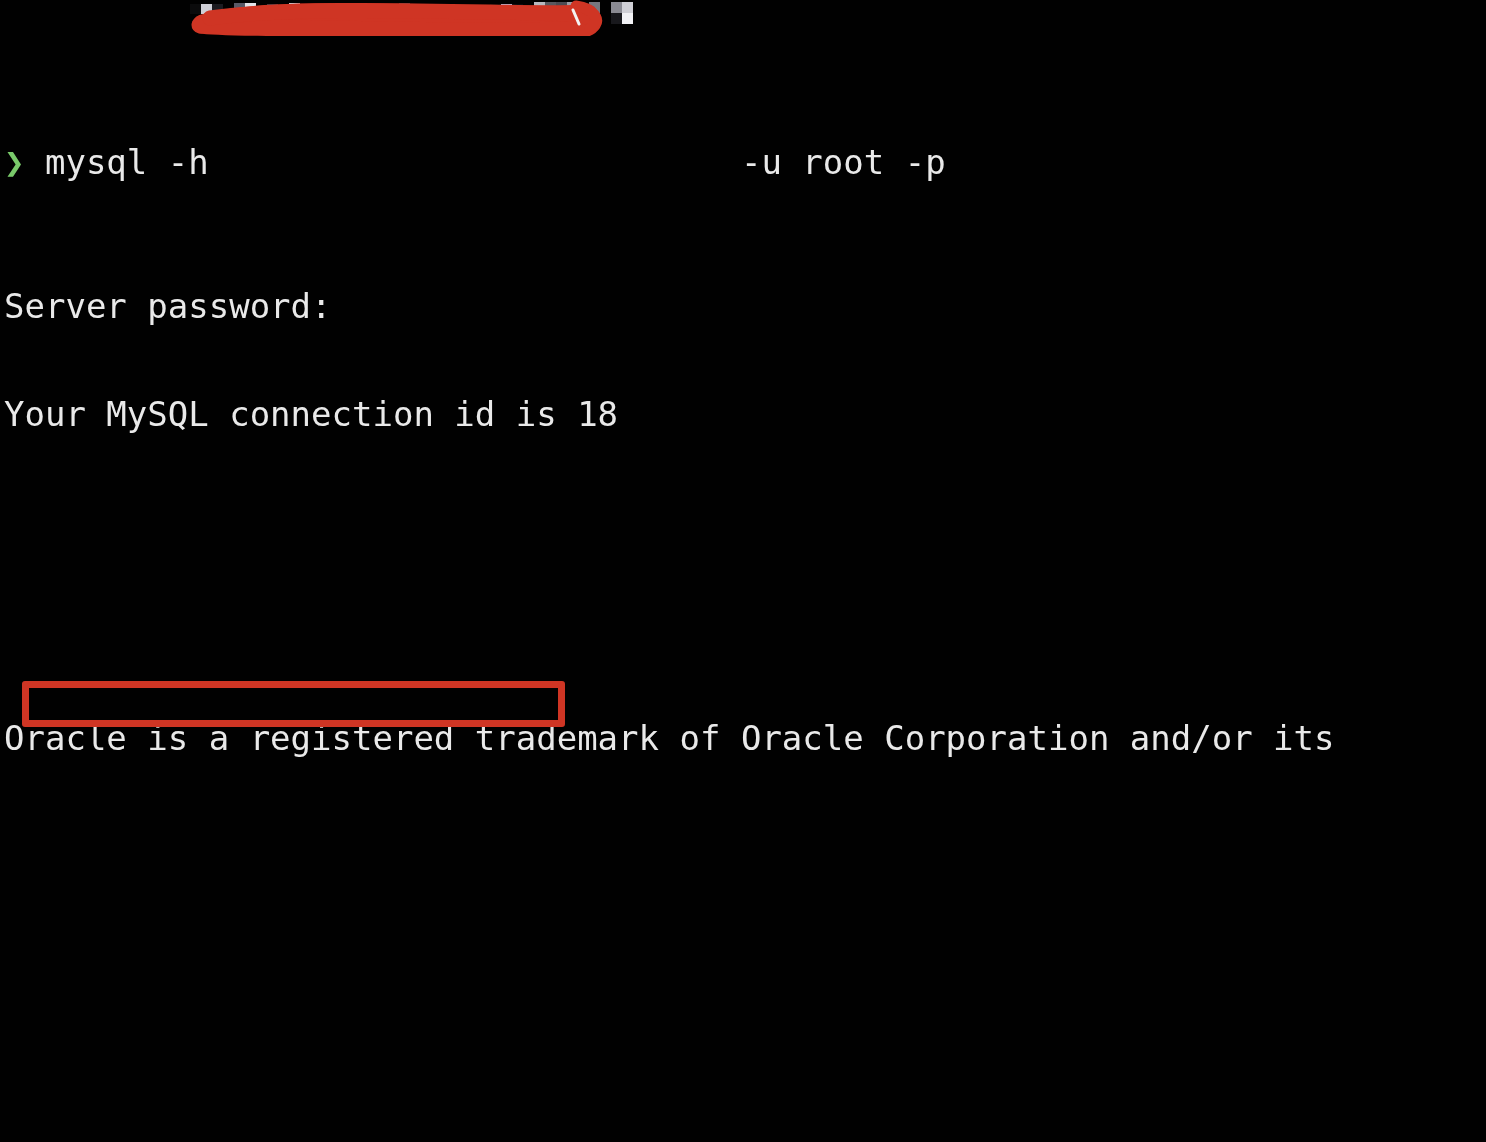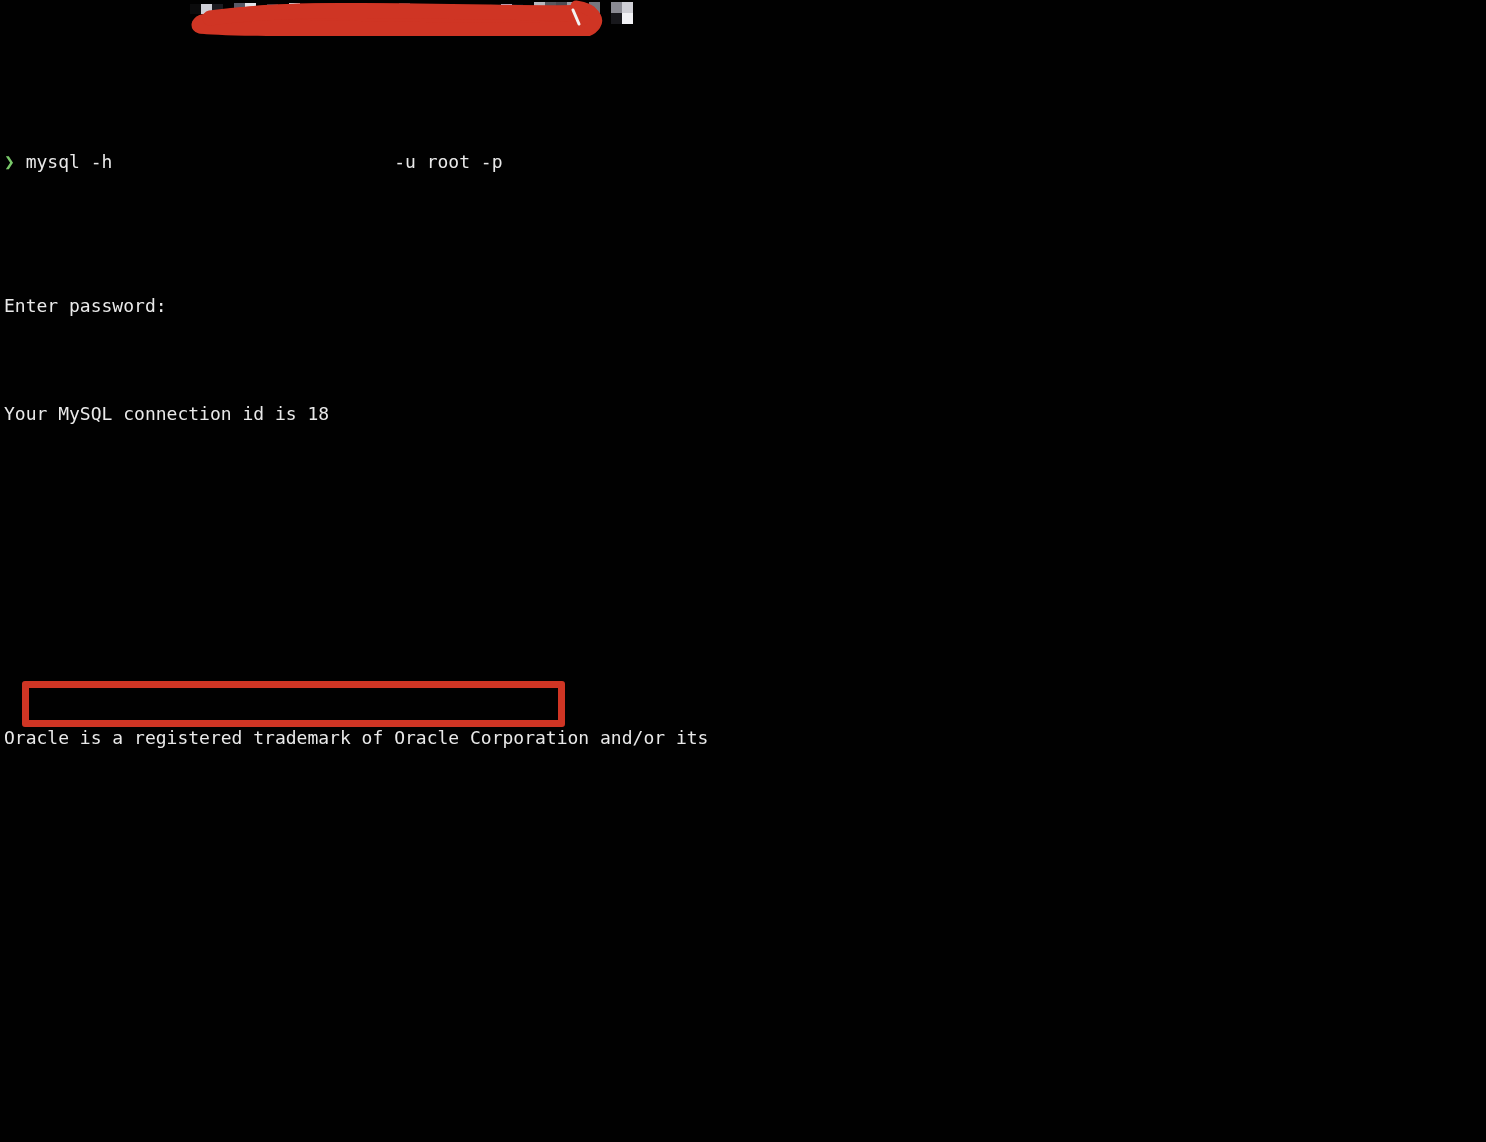--- a/index.html
+++ b/index.html
@@ -13,21 +13,21 @@
     overflow: hidden;
     font-family: "DejaVu Sans Mono", "Liberation Mono", monospace;
   }
 
   #terminal {
     position: relative;
     width: 1486px;
     height: 1142px;
     background: #010101;
     color: #e8e8e8;
-    font-size: 18px;
+    font-size: 34px;
     line-height: 36px;
     letter-spacing: 0px;
     padding: 0;
     box-sizing: border-box;
   }
 
   .screen {
     position: absolute;
     left: 4px;
     top: 0px;
@@ -89,21 +89,21 @@
 </head>
 <body>
 
 <div id="terminal">
 
   <div class="screen">
 
     
     <div class="line"><span class="prompt-green">❯</span><span> mysql -h                          -u root -p</span></div>
 
-    <div class="line">Enter password:</div>
+    <div class="line">Server password:</div>
     <div class="line">Your MySQL connection id is 18</div>
     <div class="line blank"></div>
     <div class="line blank"></div>
     <div class="line">Oracle is a registered trademark of Oracle Corporation and/or its</div>
     
     
     
     
     
     

